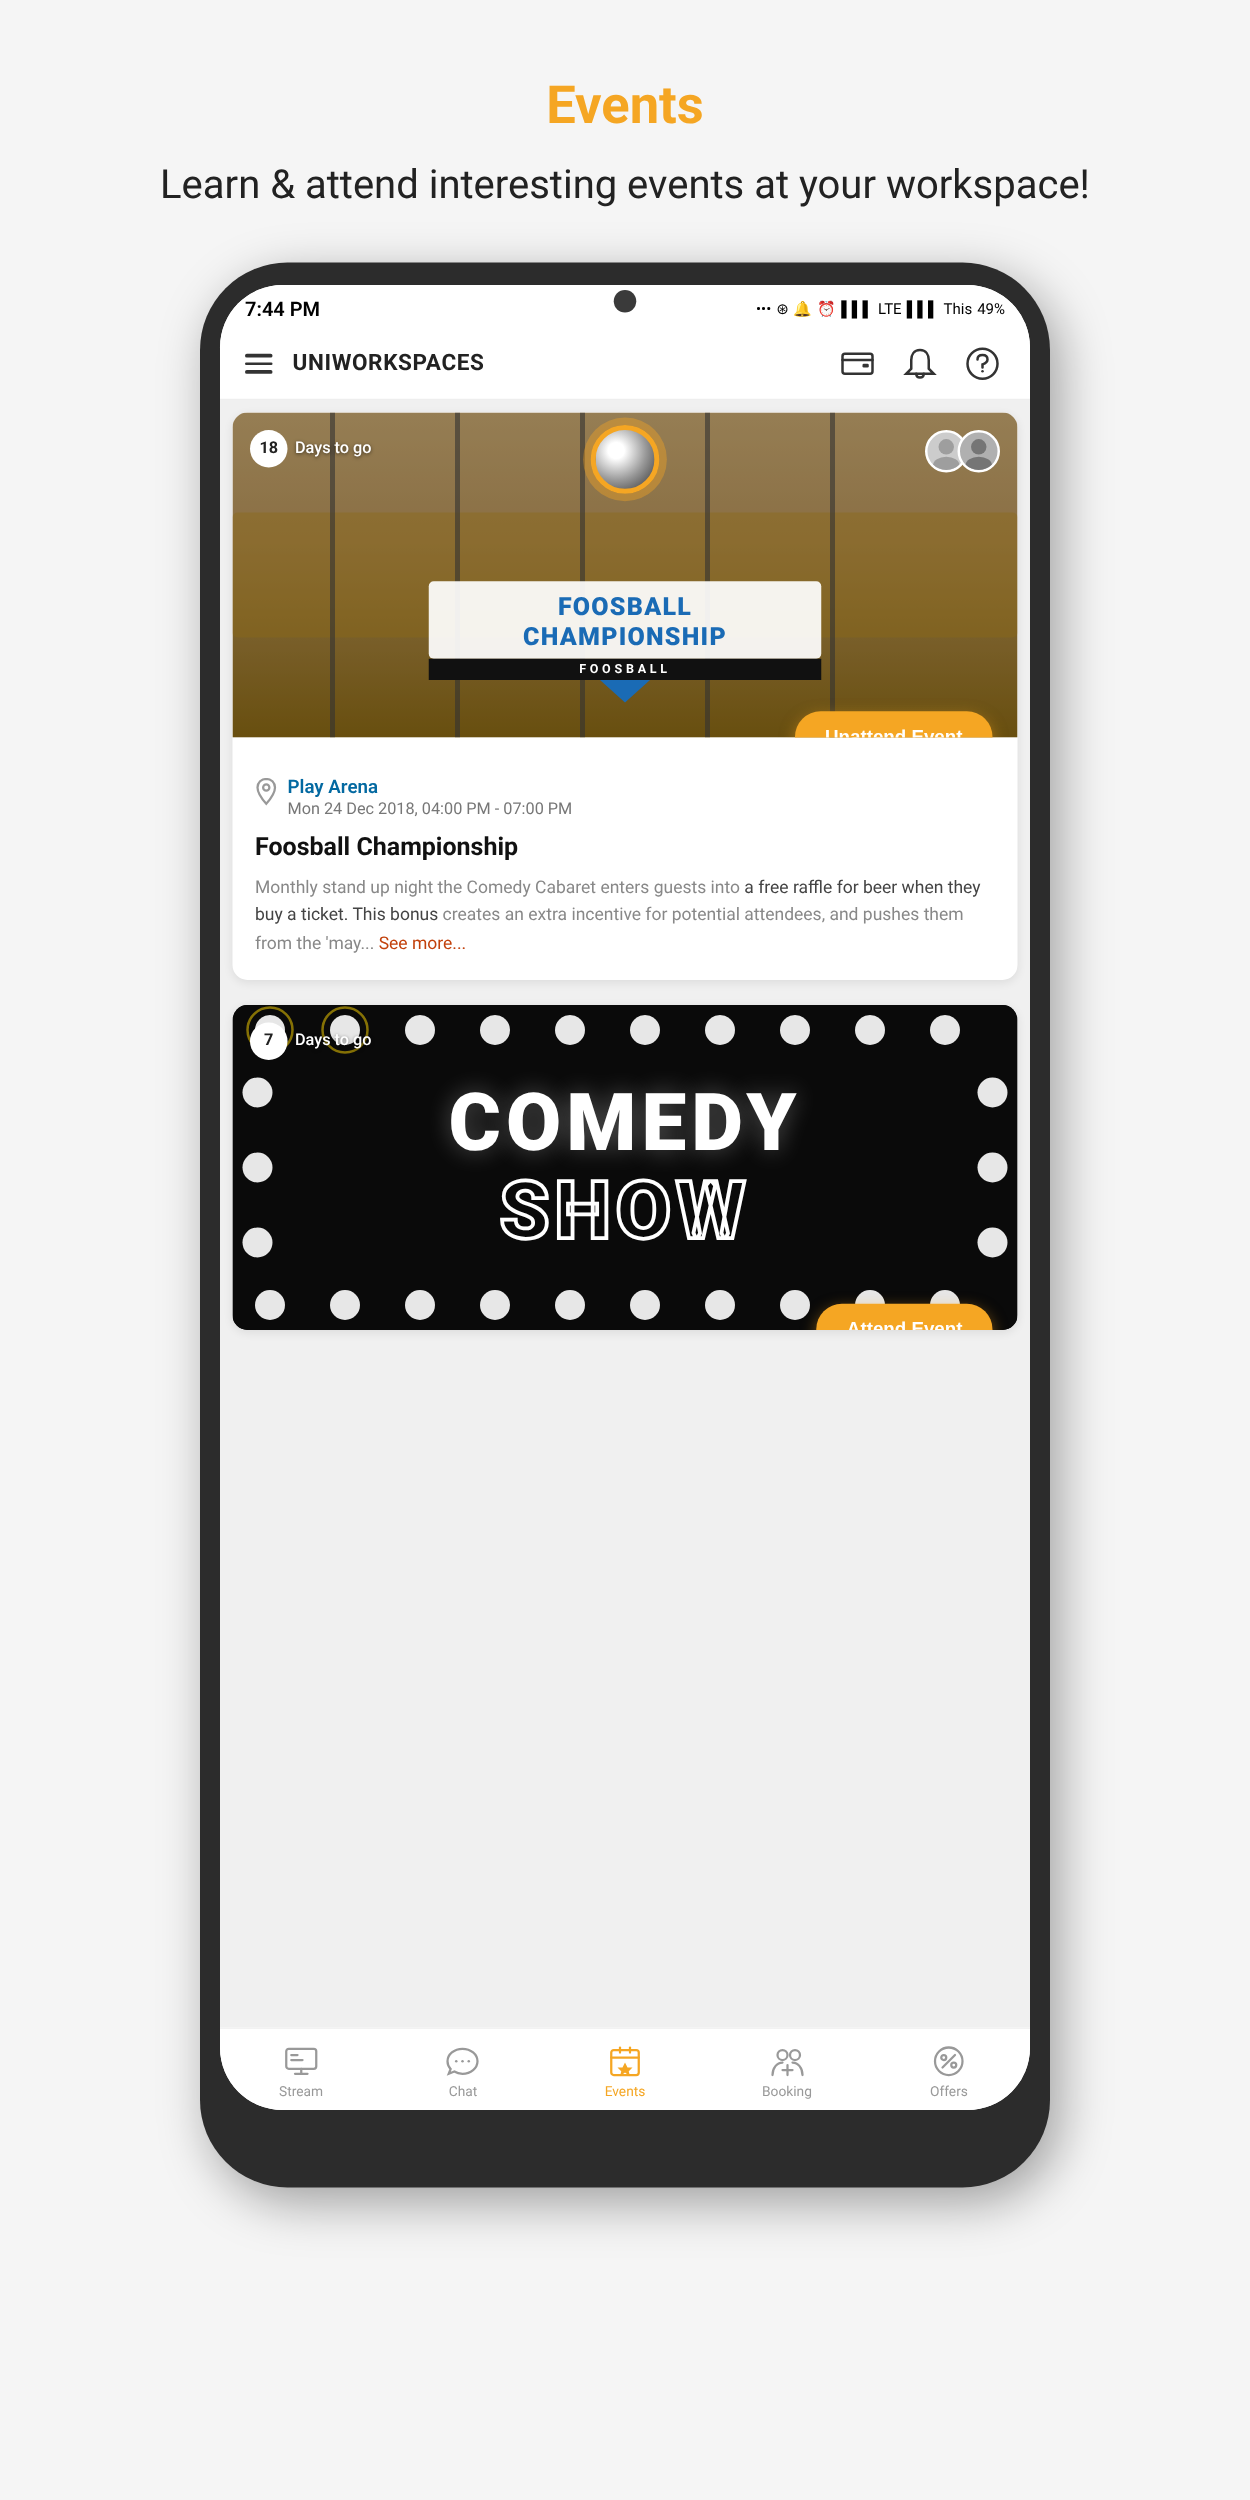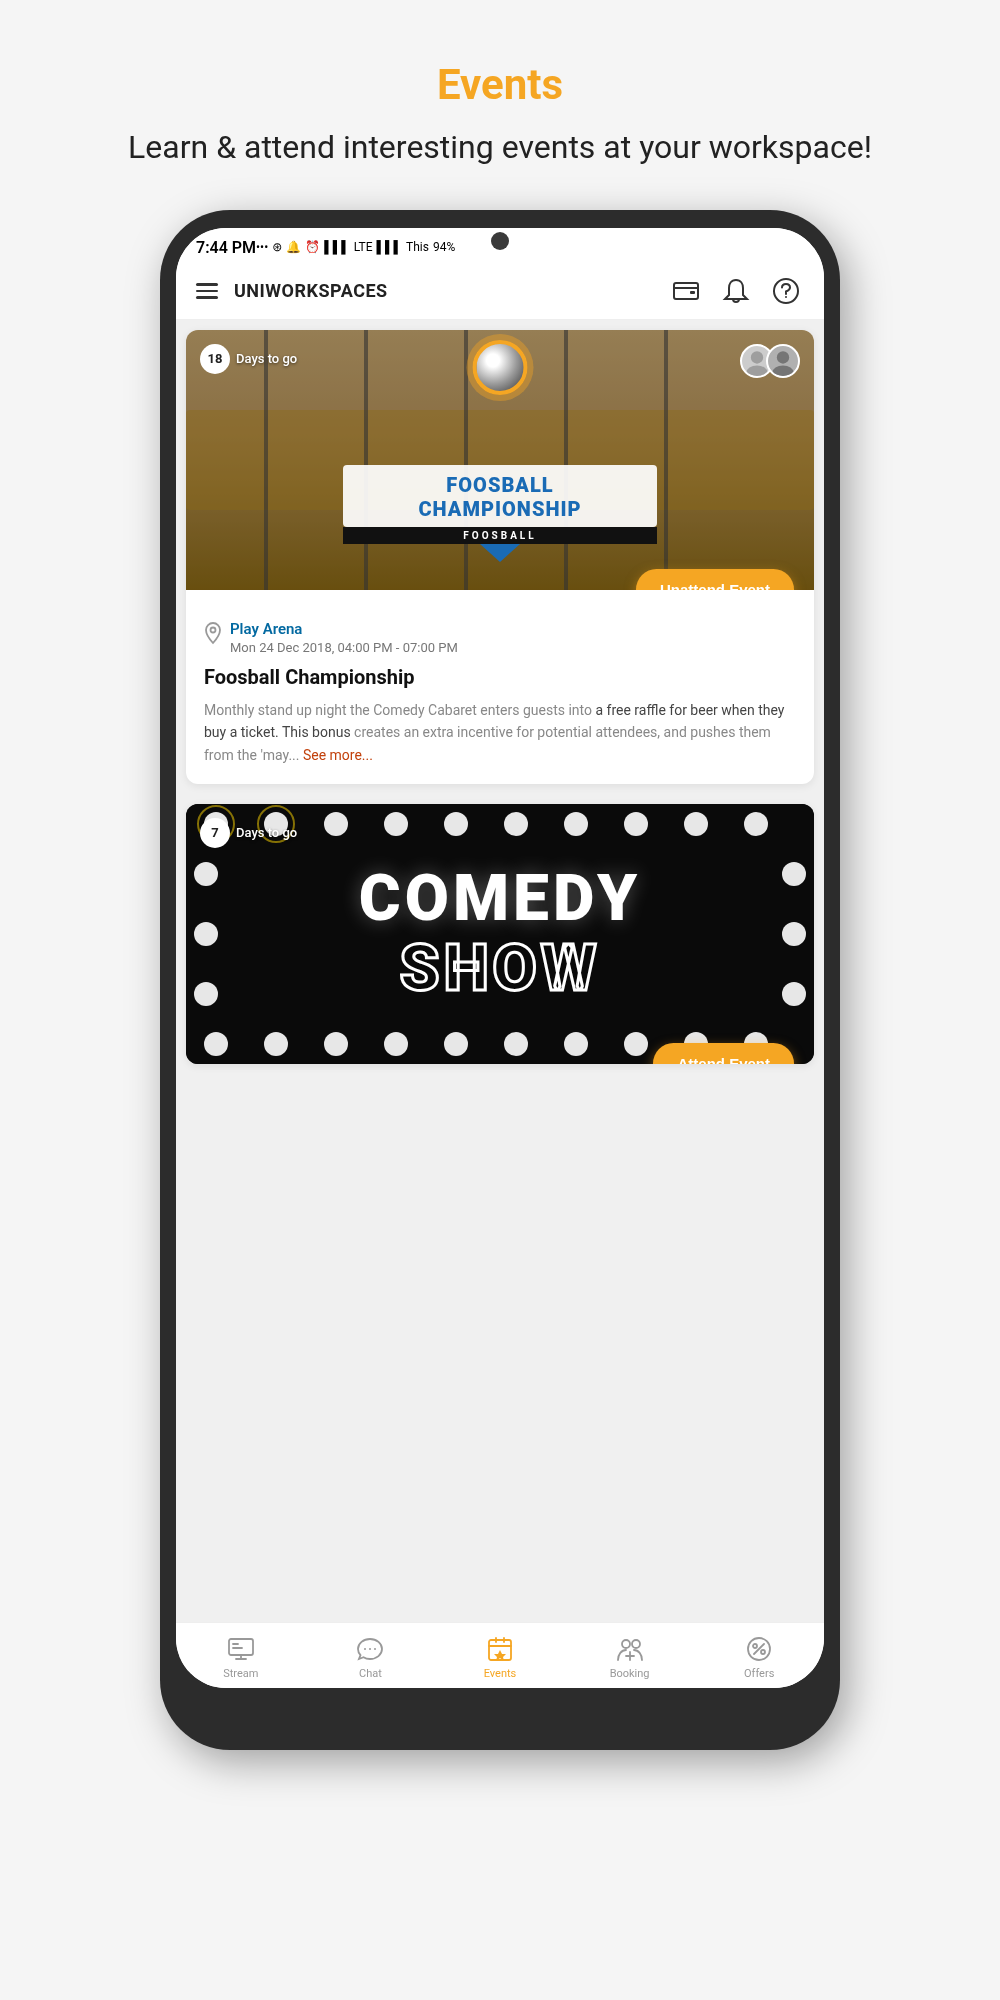--- a/index.html
+++ b/index.html
@@ -65,20 +65,21 @@
       overflow: hidden;
       display: flex;
       flex-direction: column;
     }
 
     
     .status-bar {
       background: #fff;
       padding: 10px 20px 6px;
       display: flex;
+      justify-content: space-between;
       align-items: center;
       flex-shrink: 0;
     }
     .status-time {
       font-size: 16px;
       font-weight: 600;
       color: #000;
     }
     .status-icons {
       display: flex;
@@ -396,21 +397,21 @@
       <span class="status-time">7:44 PM</span>
       <div class="status-icons">
         <span>•••</span>
         <span>⊛</span>
         <span>🔔</span>
         <span>⏰</span>
         <span>▌▌▌</span>
         <span>LTE</span>
         <span>▌▌▌</span>
         <span>This</span>
-        <span>94%</span>
+        <span>49%</span>
       </div>
     </div>
 
     <div class="app-bar">
       <div class="hamburger-icon">
         <span></span>
           <span></span>
           <span></span>
       </div>
       <span class="app-title">UNIWORKSPACES</span>

